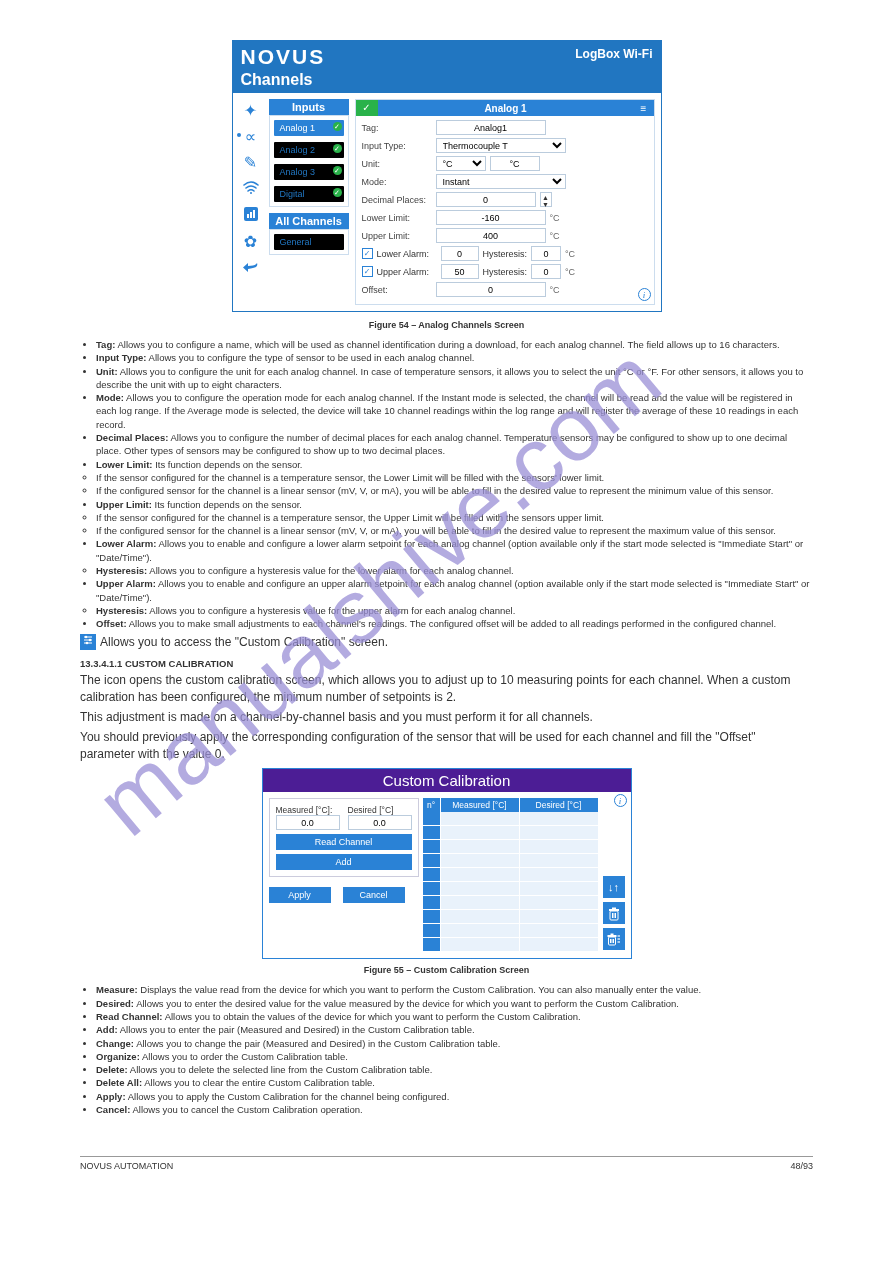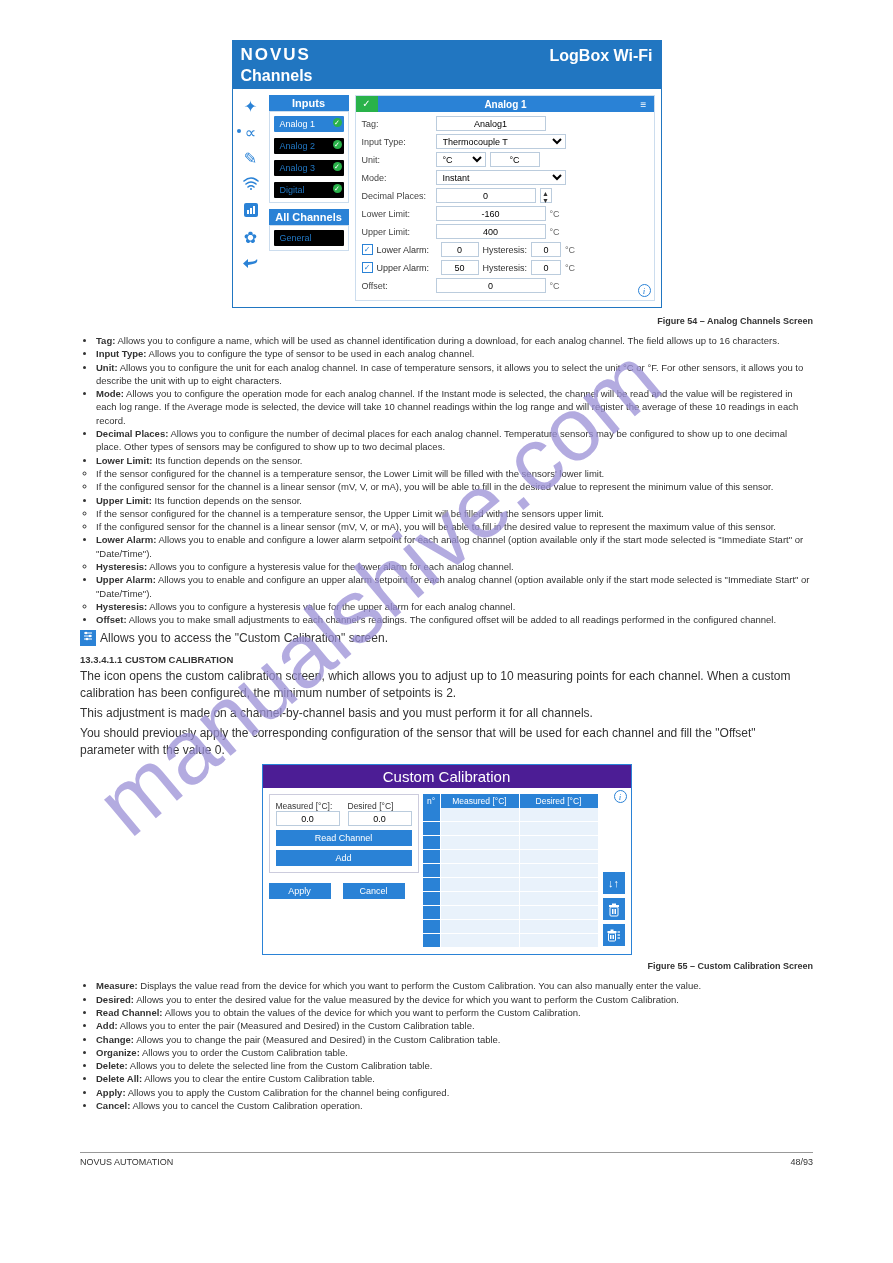--- a/index.html
+++ b/index.html
@@ -2,22 +2,22 @@
 <html><head>
 <meta charset="utf-8">
 <style>
   * { box-sizing: border-box; margin: 0; padding: 0; }
   body { font-family: Arial, Helvetica, sans-serif; font-size: 9px; color: #333; background: #fff; width: 893px; position: relative; }
   .page { padding: 40px 80px 20px 80px; position: relative; }
   .watermark { position: absolute; top: 200px; left: 80px; width: 640px; height: 750px; pointer-events: none; z-index: 5; }
   .watermark text { font-family: Arial; font-size: 90px; fill: #9a8fd6; opacity: 0.75; }
   .app-win { border: 1px solid #2176c1; width: 430px; margin: 0 auto 8px auto; background: #fff; position: relative; }
   .app-header { background: #2176c1; color: #fff; padding: 4px 8px 2px 8px; }
-  .brand { font-family: 'Arial Black', Arial; font-size: 17px; letter-spacing: 2px; font-weight: bold; margin-top: 33px; }
-  .prod { float: right; font-size: 16px; font-weight: bold; margin-top: 2px; }
+  .brand { font-family: 'Arial Black', Arial; font-size: 21px; letter-spacing: 2px; font-weight: bold; margin-top: 33px; }
+  .prod { float: right; font-size: 12px; font-weight: bold; margin-top: 2px; }
   .subhdr { background: #2176c1; color: #fff; font-size: 16px; font-weight: bold; padding: 0 8px 4px 8px; }
   .app-body { display: flex; padding: 6px; gap: 6px; }
   .side-icons { width: 24px; display: flex; flex-direction: column; gap: 10px; align-items: center; padding-top: 4px; }
   .sicon { color: #2a82d6; font-size: 16px; line-height: 1; cursor: pointer; }
   .inputs-col { width: 80px; }
   .sec-title { background: #2a82d6; color: #fff; text-align: center; font-size: 11px; padding: 2px 0; font-weight: bold; }
   .input-list { border: 1px solid #cde; padding: 4px 4px; display: flex; flex-direction: column; gap: 6px; }
   .chip { background: #000000; color: #2176c1; font-size: 9px; padding: 3px 6px; position: relative; cursor: pointer; border-radius: 1px; }
   .chip.active { background: #2a82d6; color: #fff; }
   .chip .dot { position: absolute; right: 2px; top: 2px; width: 9px; height: 9px; background: #29b24a; border-radius: 50%; color: #fff; font-size: 7px; text-align: center; line-height: 9px; }
@@ -27,21 +27,21 @@
   .ph-title { flex: 1; text-align: center; font-weight: bold; }
   .ph-menu { width: 20px; text-align: center; cursor: pointer; }
   .form { padding: 4px 6px; font-size: 9px; }
   .row { display: flex; align-items: center; margin-bottom: 3px; gap: 4px; }
   .label { width: 70px; color: #444; }
   .inp { border: 1px solid #bcd; background: #fff; height: 15px; font-size: 9px; text-align: center; padding: 0 4px; }
   .sel { border: 1px solid #bcd; background: #fff; height: 15px; font-size: 9px; padding: 0 2px; }
   .unit-label { font-size: 9px; color: #666; }
   .cb { width: 11px; height: 11px; border: 1px solid #2a82d6; background: #fff; display: inline-block; text-align: center; line-height: 9px; font-size: 8px; color: #2a82d6; }
   .info-icon { position: absolute; right: 3px; bottom: 3px; width: 13px; height: 13px; border: 1.5px solid #2a82d6; border-radius: 50%; color: #2a82d6; text-align: center; font-size: 9px; line-height: 12px; font-style: italic; font-family: serif; }
-  .figcap { text-align: right; font-size: 9px; font-weight: bold; margin-bottom: 8px; }
+  .figcap { text-align: center; font-size: 9px; font-weight: bold; margin-bottom: 8px; }
   .body-text { font-size: 12px; line-height: 1.4; margin: 3px 0; }
   ul.body-list { list-style: disc; margin: 2px 0 2px 16px; font-size: 9.5px; line-height: 1.4; }
   ul.body-list ul { list-style: circle; }
   .icon-inline { display:inline-block; width: 16px; height: 16px; background: #2a82d6; color: #fff; text-align: center; line-height: 16px; font-size: 10px; vertical-align: middle; margin-right: 4px; }
   .h-sub { font-size: 9.5px; font-weight: bold; margin-top: 8px; }
   .calib-win { border: 1px solid #2a82d6; width: 370px; margin: 6px auto 6px auto; background: #fff; position: relative; }
   .calib-hdr { background: #4c1d95; color: #fff; text-align: center; font-size: 15px; padding: 3px 0; }
   .calib-body { display: flex; gap: 4px; padding: 6px; position: relative; }
   .cal-left { width: 150px; }
   .cal-box { border: 1px solid #ccd; padding: 6px; margin-bottom: 6px; }

